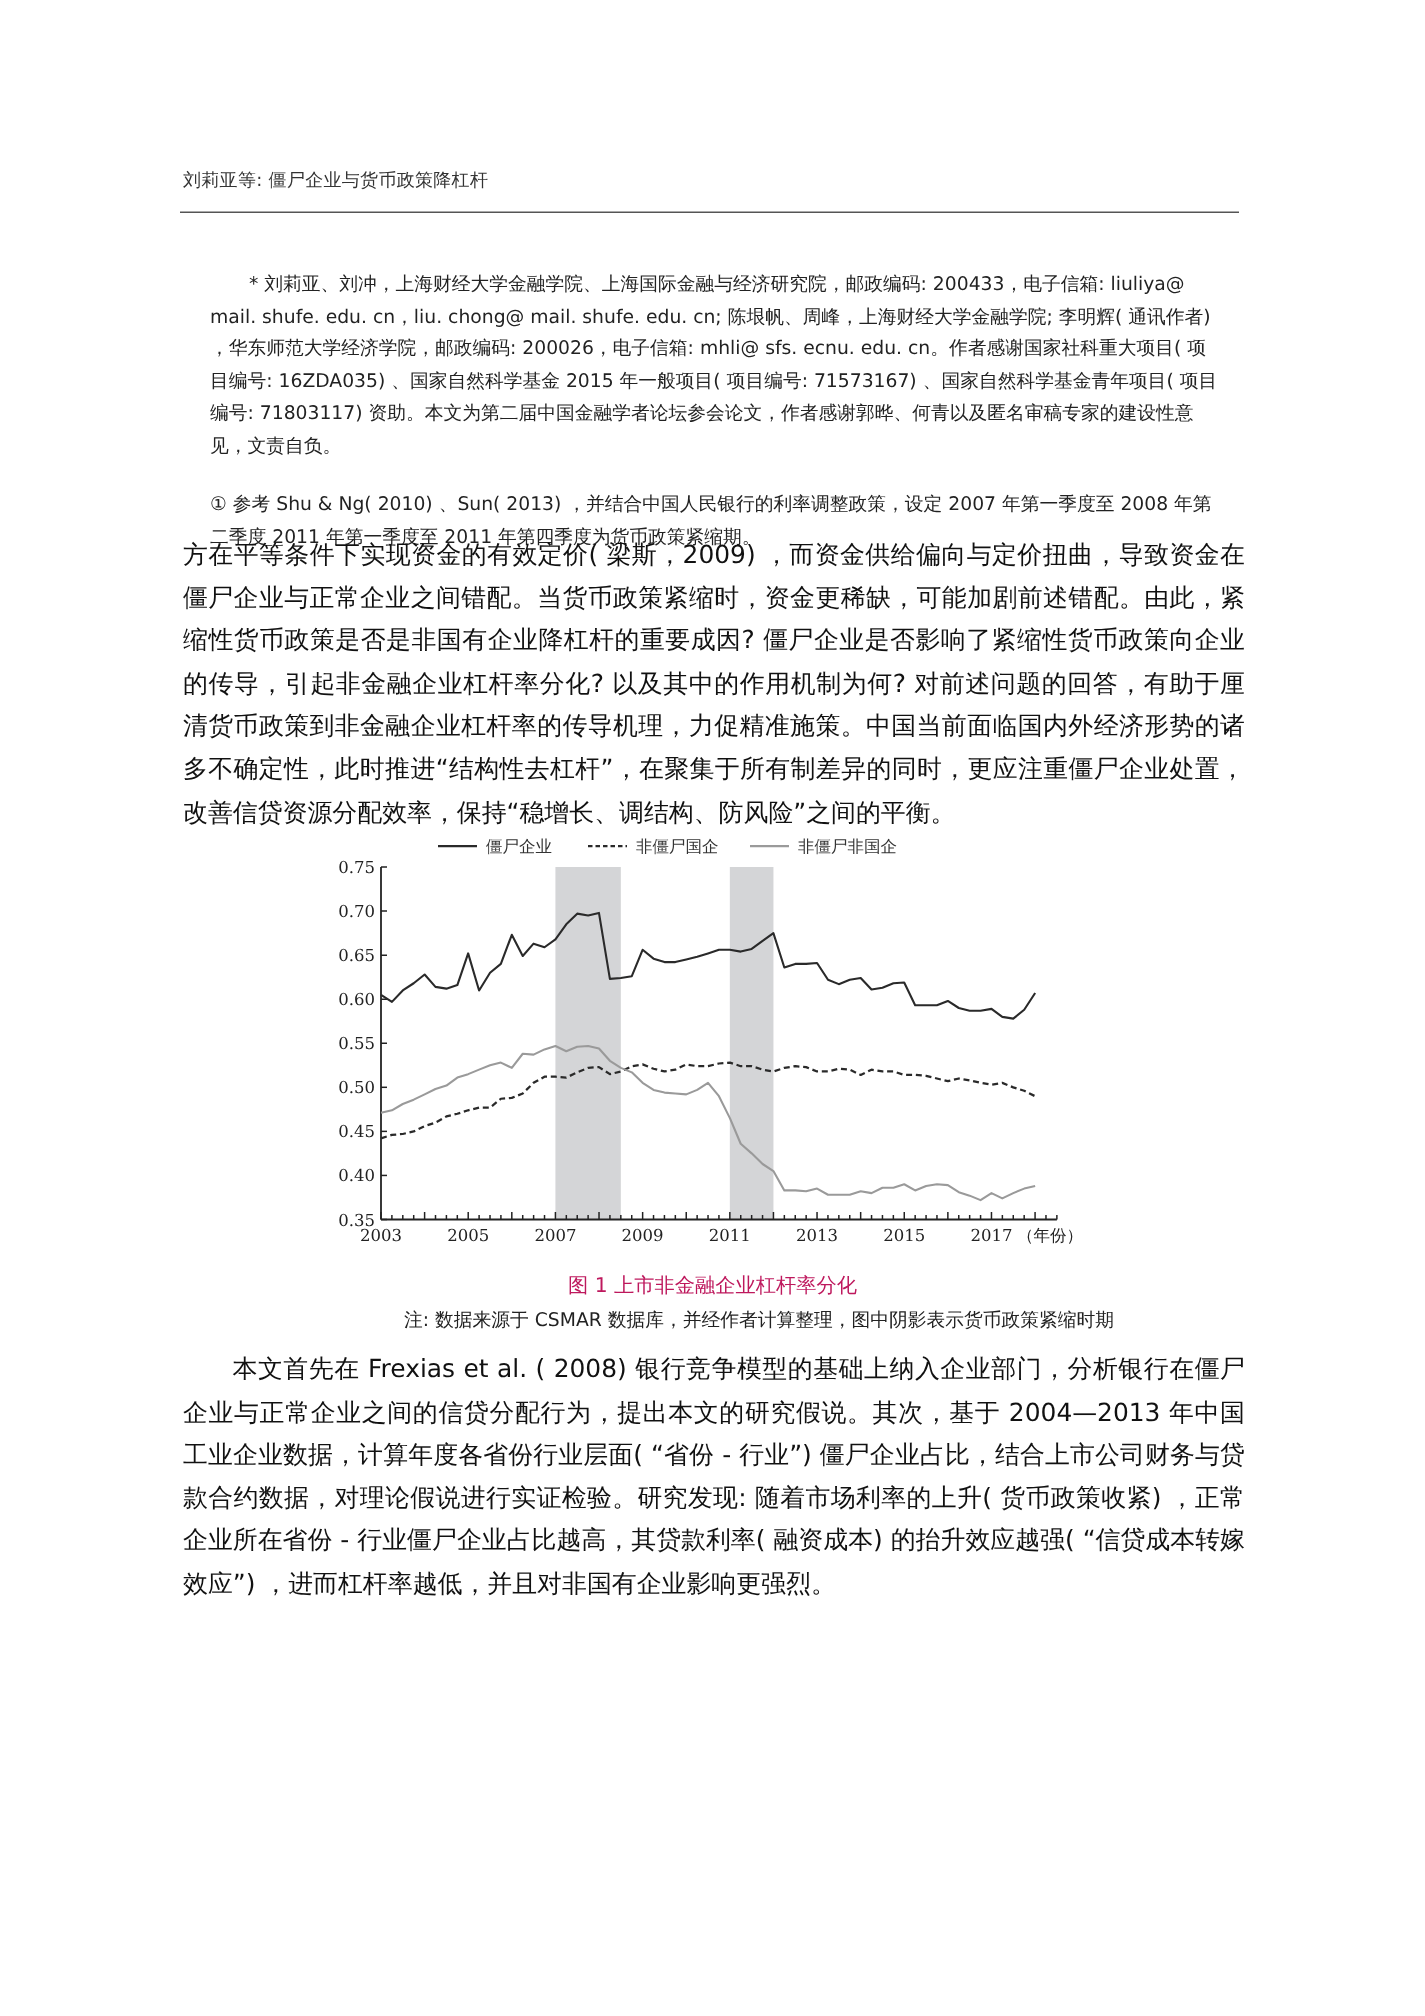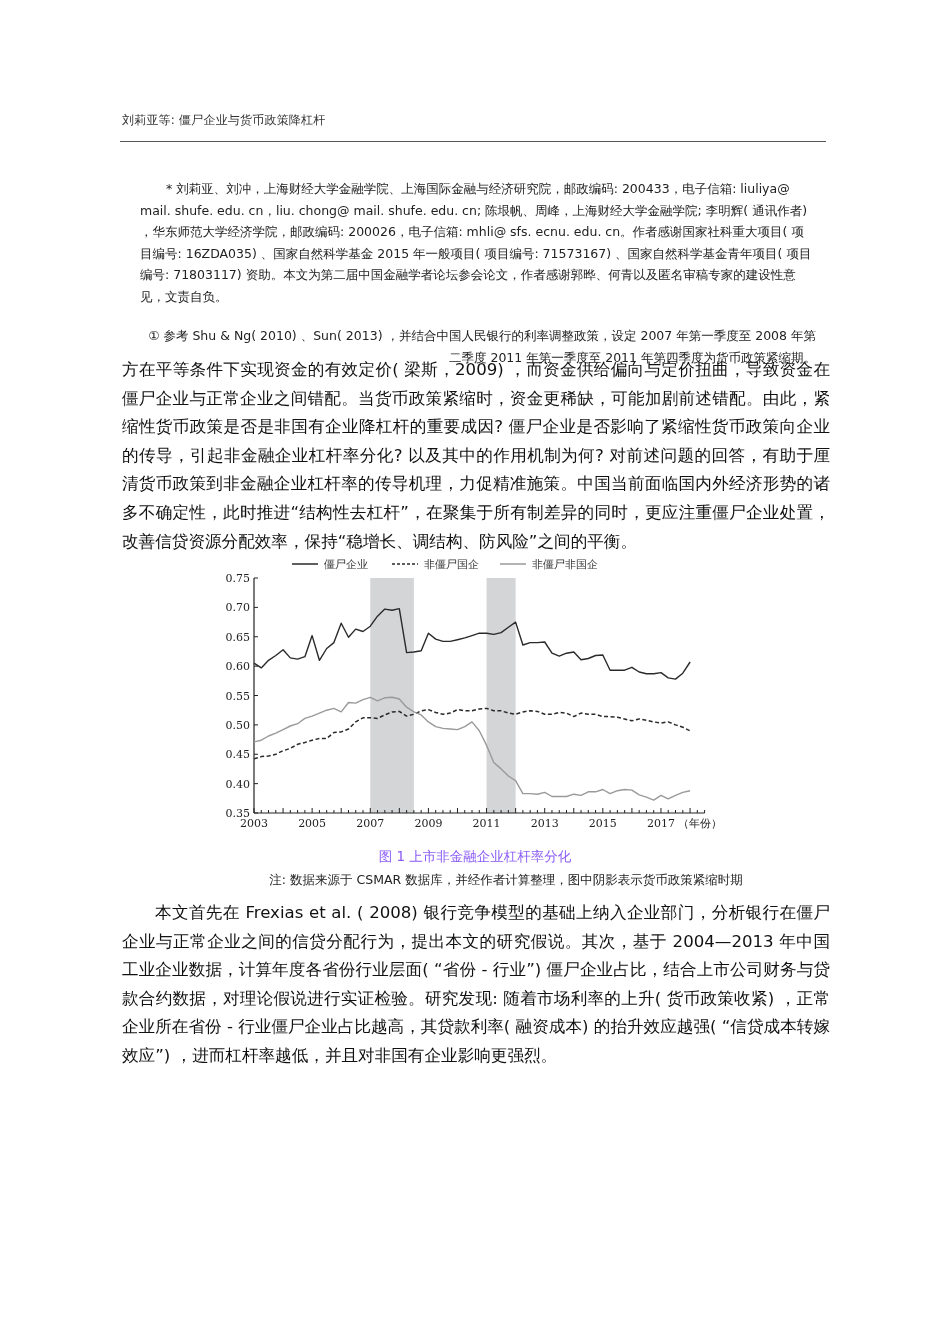--- a/index.html
+++ b/index.html
@@ -3,29 +3,29 @@
 <meta charset="utf-8">
 <style>
   html, body { margin: 0; padding: 0; background: #ffffff; }
   body { width: 950px; height: 1344px; position: relative; overflow: hidden;
          font-family: "DejaVu Sans", "Liberation Sans", sans-serif; color: #1a1a1a; }
   .running-head { position: absolute; left: 122px; top: 112px; font-size: 12px; color: #333; letter-spacing: 0.2px; }
   .head-rule { position: absolute; left: 120px; top: 141px; width: 706px; height: 1px; background: #555; }
   .footnotes { position: absolute; left: 122px; top: 160px; width: 712px; font-size: 12.5px; line-height: 21.5px; color: #222; }
   .footnotes p { margin: 18px; }
   .fn-star { text-indent: 26px; }
-  .fn-one { text-indent: 0; text-align: right; }
+  .fn-one { text-indent: 0; }
   .body-text { position: absolute; left: 122px; width: 708px; font-size: 16.6px; line-height: 28.6px; color: #111; text-align: justify; }
   .body-text p { margin: 0; }
   .body-text .indent { text-indent: 33px; }
   .p-top { top: 356px; }
   .p-bottom { top: 899px; }
   .figure { position: absolute; left: 222px; top: 555px; width: 510px; height: 285px; }
   .figure svg { display: block; }
-  .fig-caption { position: absolute; left: 0; width: 950px; top: 848px; text-align: center; font-size: 13.5px; color: #8b5cf6; }
+  .fig-caption { position: absolute; left: 0; width: 950px; top: 848px; text-align: center; font-size: 13.5px; color: #be185d; }
   .fig-note { position: absolute; left: 0; width: 950px; top: 872px; text-align: center; font-size: 12.5px; color: #222; padding-left: 31px; }
   .chart-text { font-family: "DejaVu Serif", "Liberation Serif", serif; font-size: 11px; fill: #222; }
   .legend-text { font-family: "DejaVu Serif", "Liberation Serif", serif; font-size: 11px; fill: #333; }
 </style>
 </head>
 <body>
 
 <div class="running-head">刘莉亚等: 僵尸企业与货币政策降杠杆</div>
 <div class="head-rule"></div>
 

